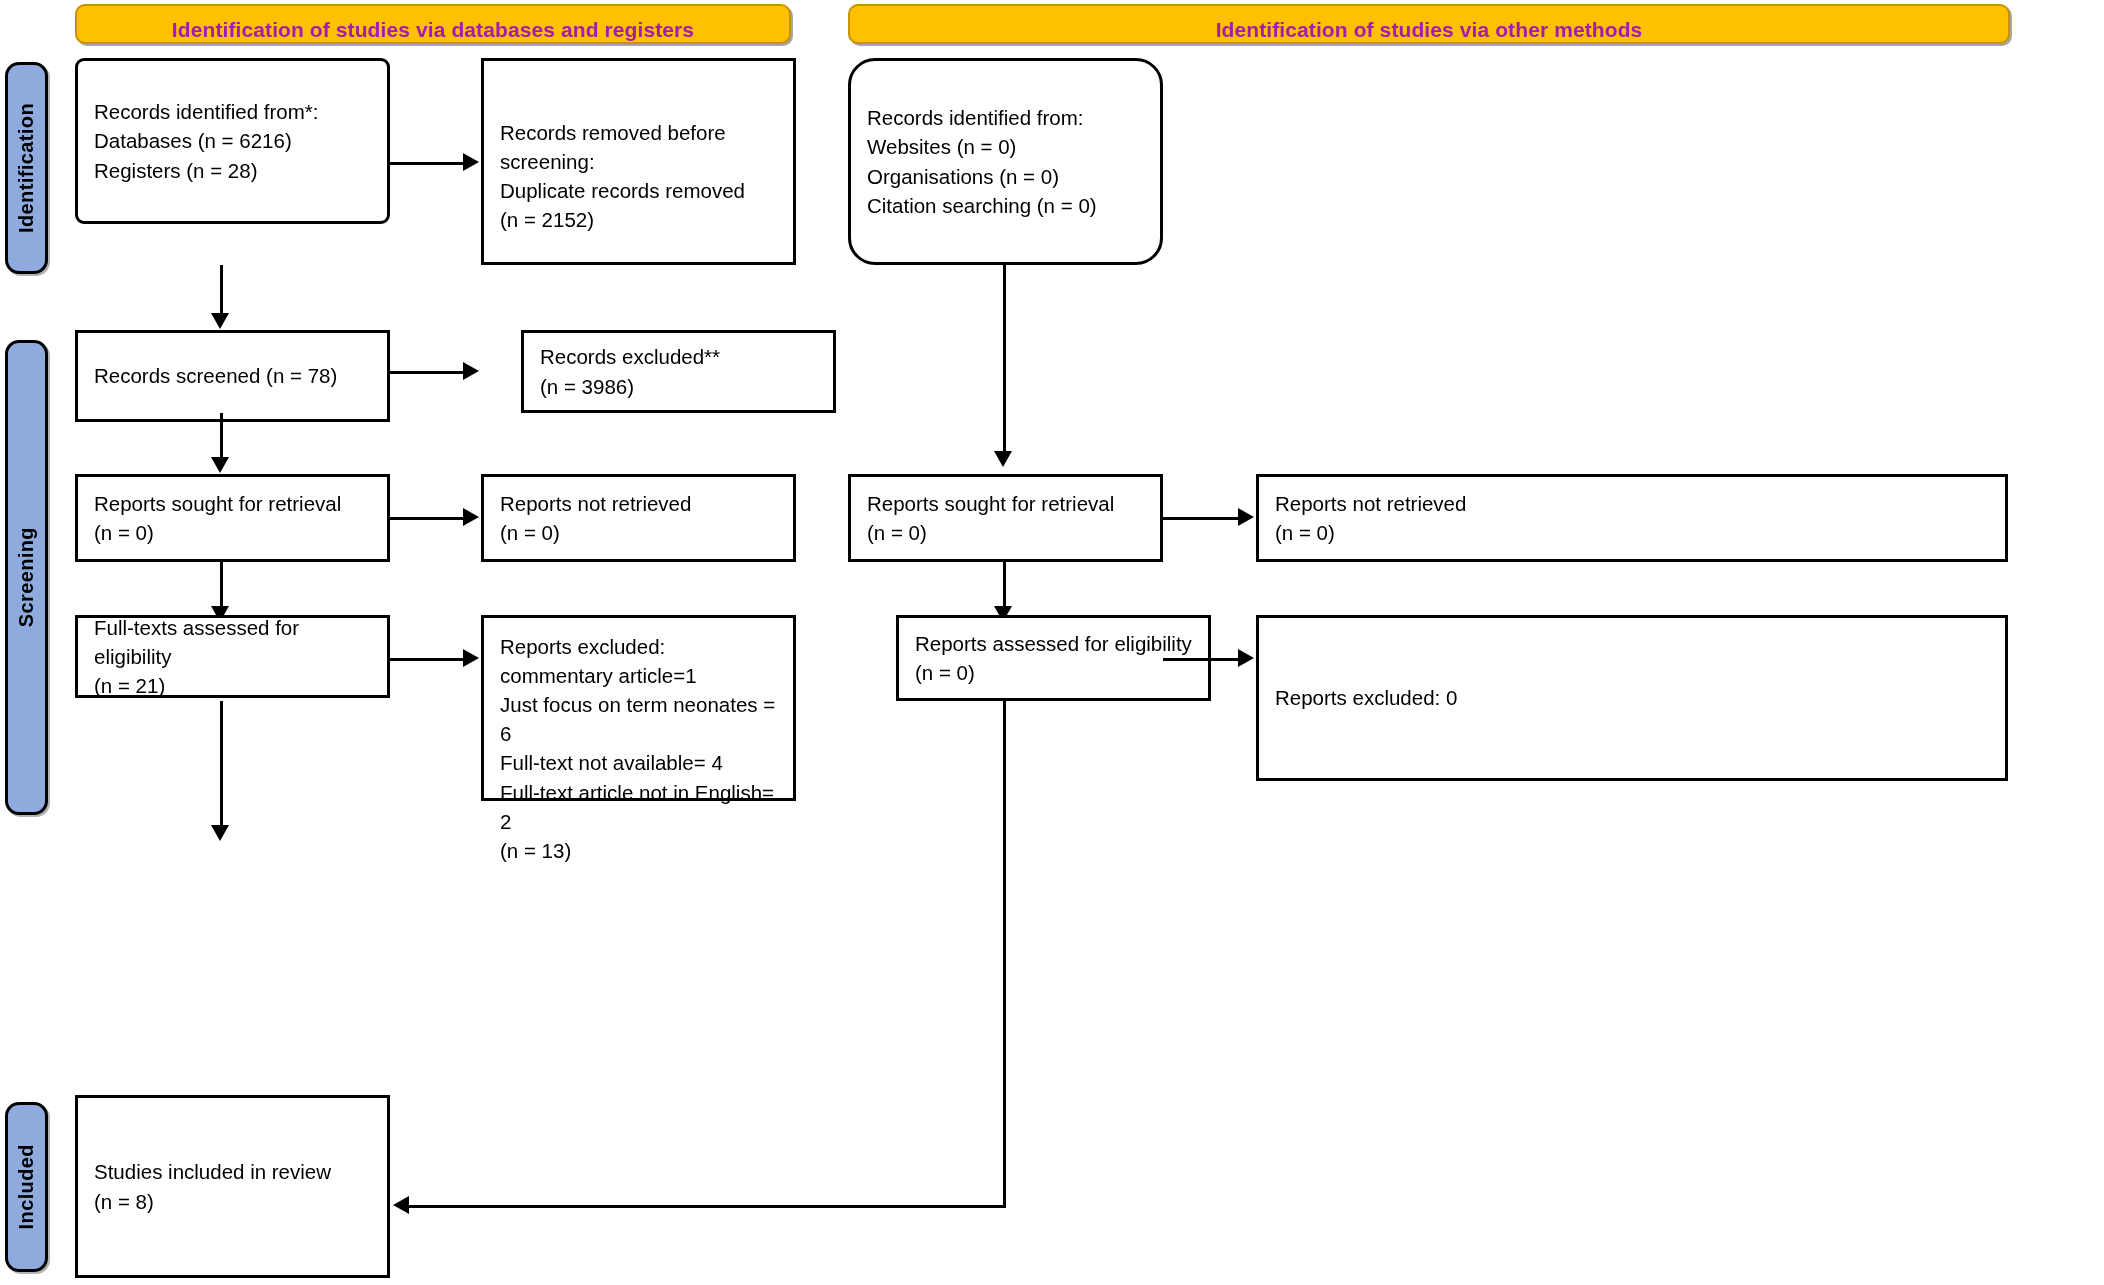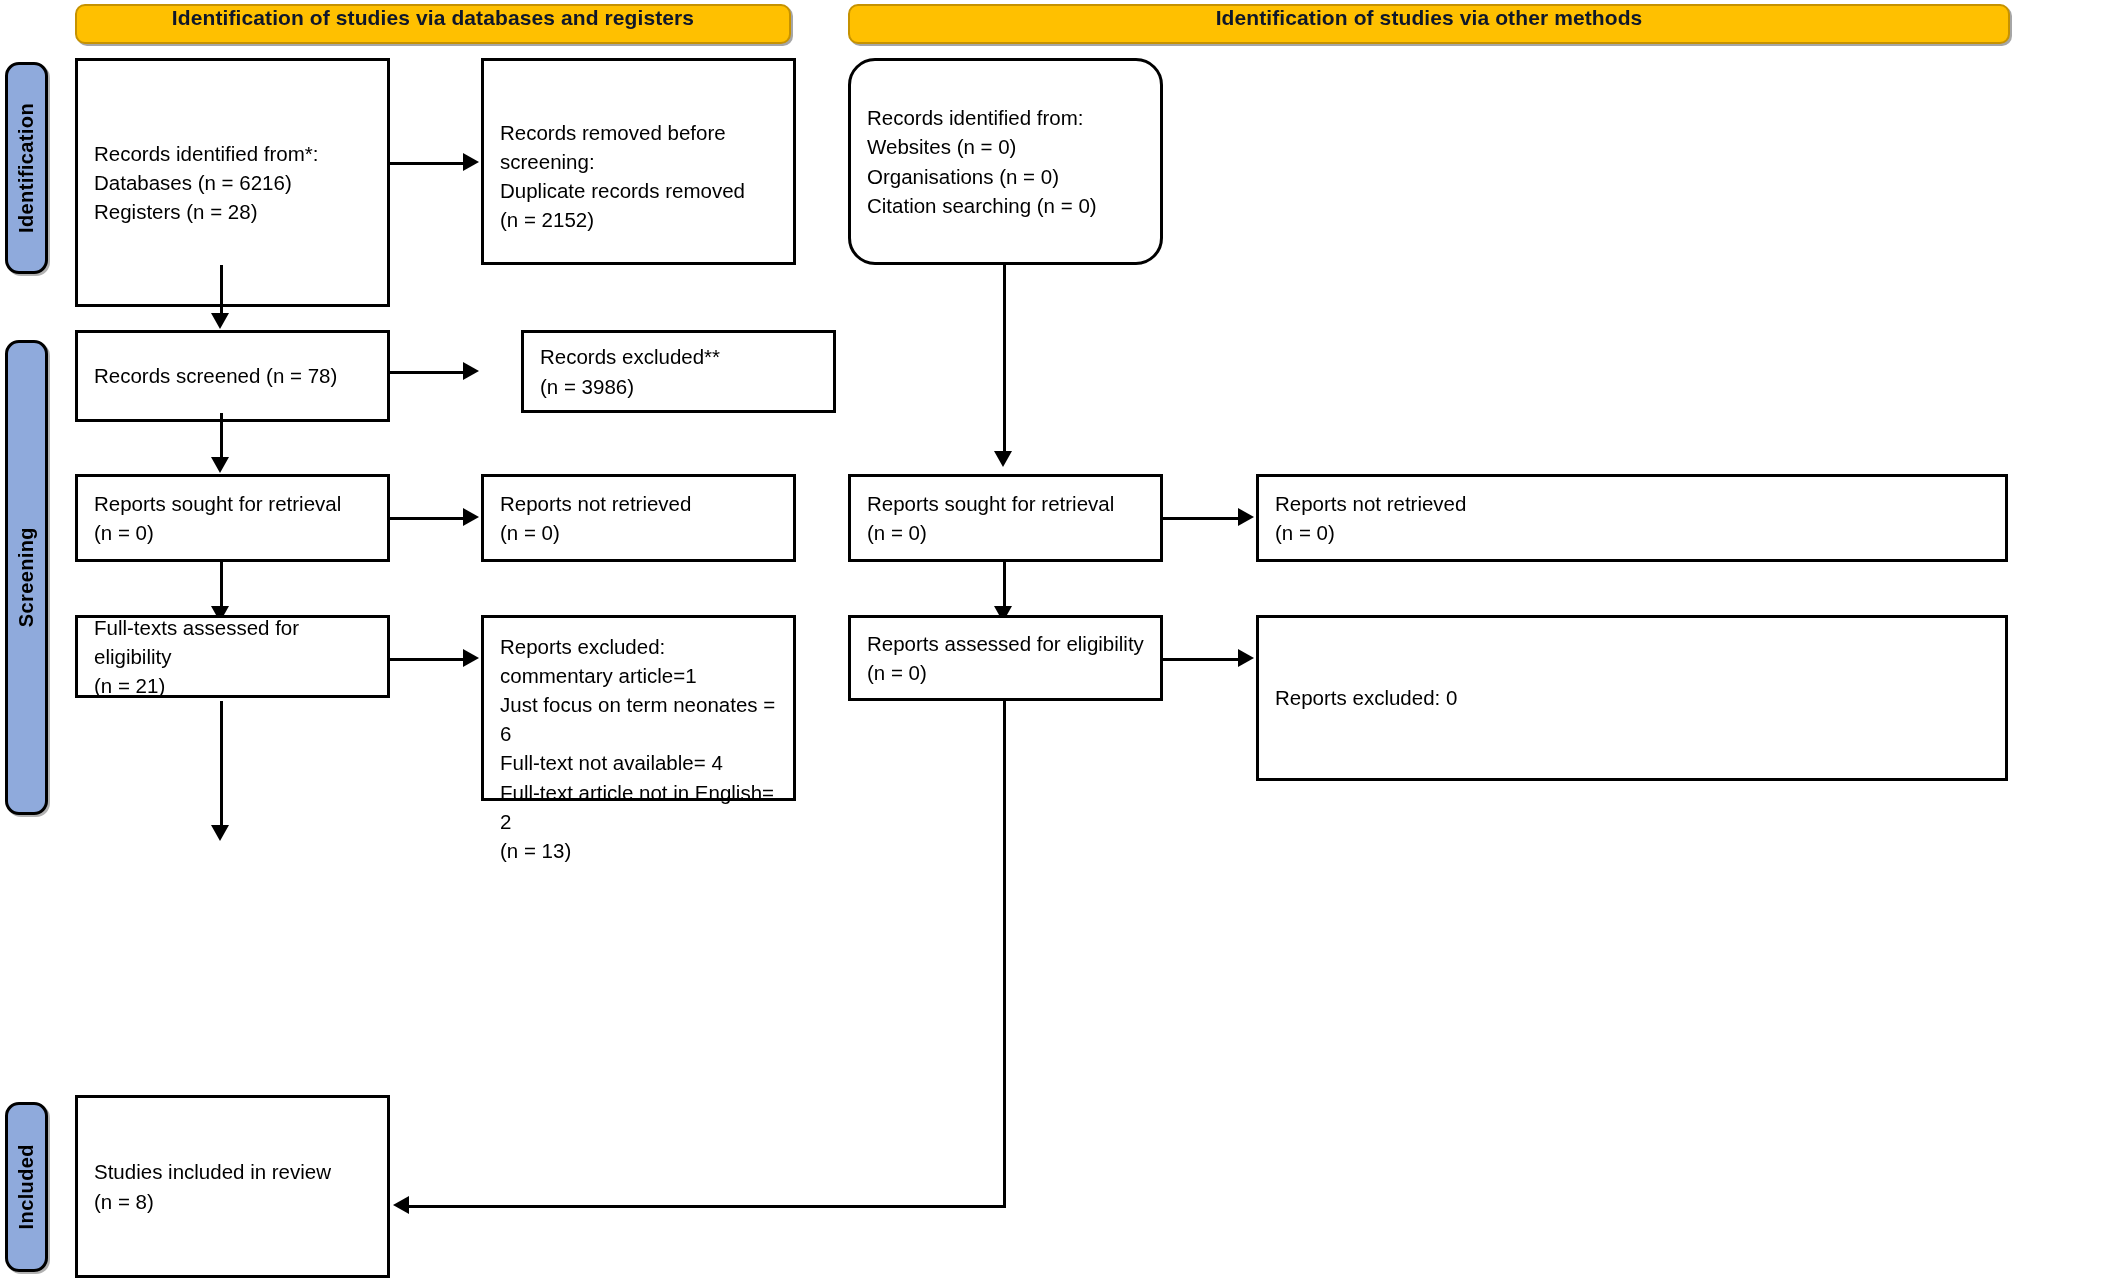--- a/index.html
+++ b/index.html
@@ -22,25 +22,25 @@
     overflow: hidden;
   }
 
   
   .banner {
     position: absolute;
     background: #FFC000;
     border: 2px solid #C69200;
     border-radius: 10px;
     display: flex;
-    align-items: flex-start;
+    align-items: flex-end;
     justify-content: center;
     font-weight: bold;
     font-size: 21px;
-    color: #0f172a;
+    color: #a21caf;
     letter-spacing: 0.1px;
     box-shadow: 2px 2px 0 rgba(0,0,0,0.35);
   }
 
   
   .stage {
     position: absolute;
     background: #8FAADC;
     border: 3px solid #000000;
     border-radius: 14px;
@@ -127,21 +127,21 @@
   </div>
 
   <div class="stage" style="left:5px; top:340px; width:43px; height:475px;">
     <span class="stage-text">Screening</span>
   </div>
 
   <div class="stage" style="left:5px; top:1102px; width:43px; height:170px;">
     <span class="stage-text">Included</span>
   </div>
 
-  <div class="box" style="left:75px; top:58px; width:315px; height:249px;">
+  <div class="box" style="left:75px; top:58px; width:315px; height:166px;border-radius:9px;">
     <span class="box-text">Records identified from*:
      Databases (n = 6216)
      Registers (n = 28)</span>
   </div>
 
   <div class="box" style="left:481px; top:58px; width:315px; height:207px;">
     <span class="box-text">
       <span>Records removed </span><span class="ital">before</span><br><span class="ital">screening</span><span>:
      Duplicate records removed
 (n = 2152)</span>
@@ -224,21 +224,21 @@
 Full-text article not in English= 2
 (n = 13)</span>
   </div>
 
   <div class="line-h" style="left:390px; top:658px; width:75px;"></div>
   <div class="arrow right" style="left:463px; top:649px;"></div>
 
   <div class="line-v" style="left:220px; top:701px; height:128px;"></div>
   <div class="arrow down" style="left:211px; top:825px;"></div>
 
-  <div class="box" style="left:848px; top:615px; width:315px; height:86px;">
+  <div class="box" style="left:896px; top:615px; width:315px; height:86px;">
     <span class="box-text">Reports assessed for eligibility
 (n = 0)</span>
   </div>
 
   <div class="box" style="left:1256px; top:615px; width:752px; height:166px;">
     <span class="box-text">Reports excluded: 0</span>
   </div>
 
   <div class="line-h" style="left:1163px; top:658px; width:77px;"></div>
   <div class="arrow right" style="left:1238px; top:649px;"></div>

